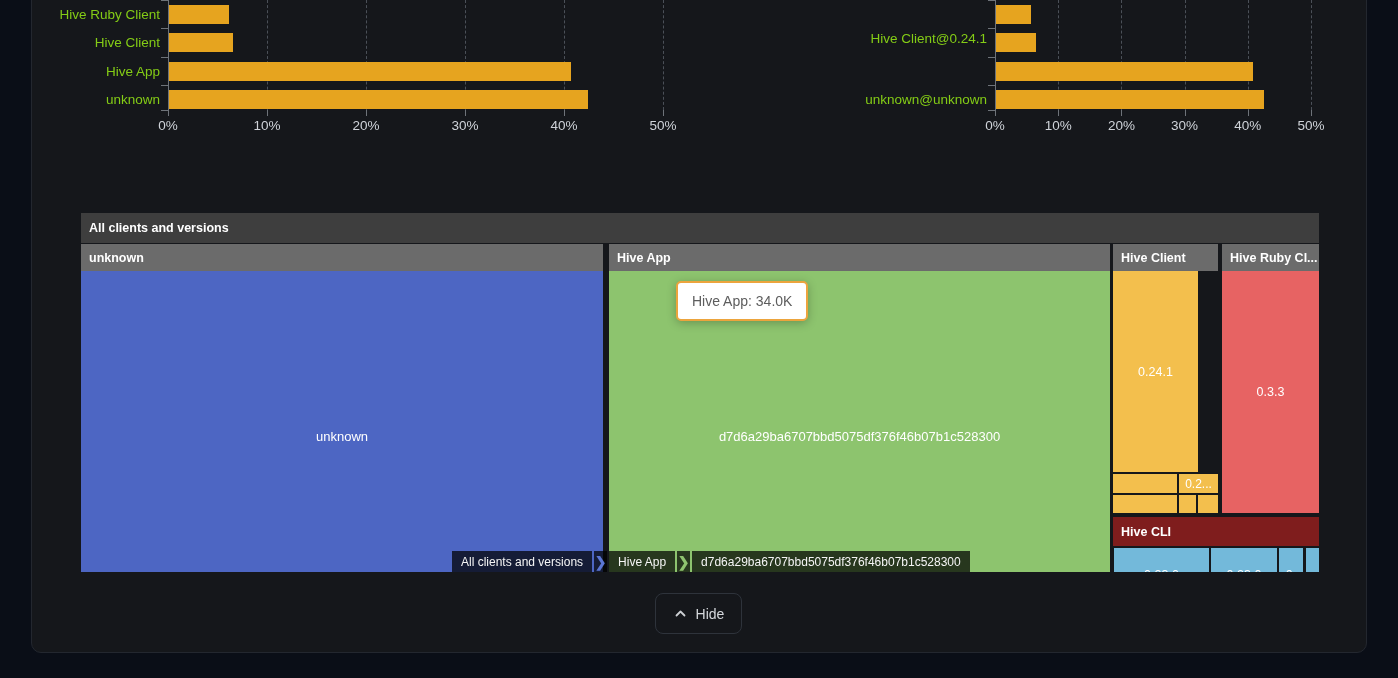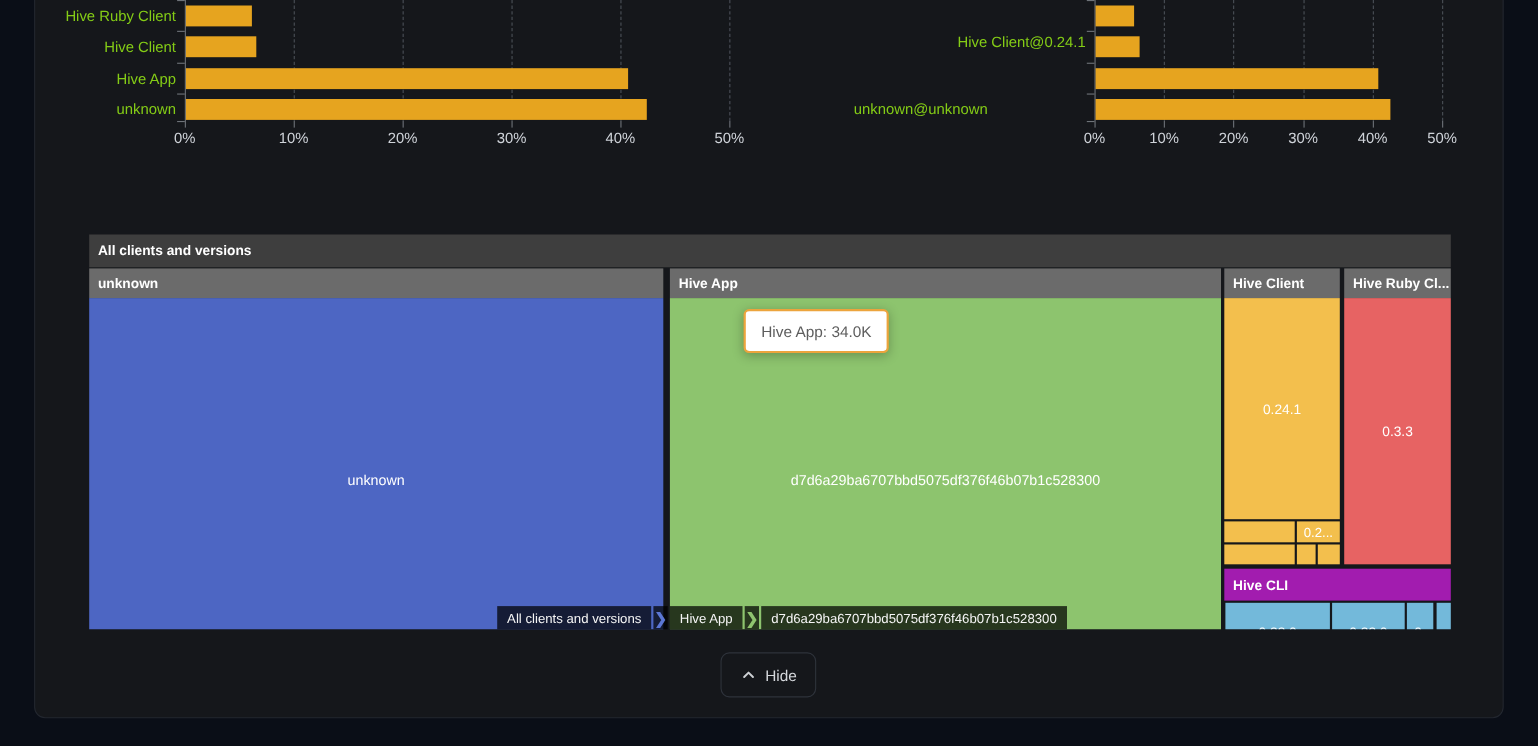--- a/index.html
+++ b/index.html
@@ -92,43 +92,43 @@
         <div class="catstub" style="top: 0px;"></div>
         <div class="catstub" style="top: 28px;"></div>
         <div class="catstub" style="top: 57px;"></div>
         <div class="catstub" style="top: 85px;"></div>
         <div class="catstub" style="top: 110px;"></div>
         <div class="bar" style="top: 5px; height: 19px; width: 34.76px; background: rgb(230, 164, 31);"></div>
         <div class="cat-label" style="top: 5px; left: -308px; width: 300px; margin-top: 24px;">Hive Client@0.24.1</div>
         <div class="bar" style="top: 33px; height: 19px; width: 40.448px; background: rgb(230, 164, 31);"></div>
         <div class="bar" style="top: 62px; height: 19px; width: 257.224px; background: rgb(230, 164, 31);"></div>
         <div class="bar" style="top: 90px; height: 19px; width: 267.968px; background: rgb(230, 164, 31);"></div>
-        <div class="cat-label" style="top: 90px; left: -308px; width: 300px; text-align: center;">unknown@unknown</div>
+        <div class="cat-label" style="top: 90px; left: -308px; width: 300px;">unknown@unknown</div>
         <div class="tick-label" style="left: -30px;">0%</div>
         <div class="tick-label" style="left: 33.2px;">10%</div>
         <div class="tick-label" style="left: 96.4px;">20%</div>
         <div class="tick-label" style="left: 159.6px;">30%</div>
         <div class="tick-label" style="left: 222.8px;">40%</div>
         <div class="tick-label" style="left: 286px;">50%</div>
       </div>
     </div>
   <div class="treemap" id="treemap">
       <div class="tm-header" style="left: 0px; top: 0px; width: 1238px; height: 30px; background: rgb(62, 62, 62);">All clients and versions</div>
       <div class="tm-header" style="left: 0px; top: 31px; width: 522px; height: 27px; background: rgb(107, 107, 107);">unknown</div>
       <div class="tm-header" style="left: 528px; top: 31px; width: 501px; height: 27px; background: rgb(107, 107, 107);">Hive App</div>
       <div class="tm-header" style="left: 1032px; top: 31px; width: 105px; height: 27px; background: rgb(107, 107, 107);">Hive Client</div>
       <div class="tm-header" style="left: 1141px; top: 31px; width: 97px; height: 27px; background: rgb(107, 107, 107);">Hive Ruby Cl...</div>
-      <div class="tm-header" style="left: 1032px; top: 304px; width: 206px; height: 29px; background: #a21caf;">Hive CLI</div>
+      <div class="tm-header" style="left: 1032px; top: 304px; width: 206px; height: 29px; background: #7f1d1d;">Hive CLI</div>
       <div class="tm-cell" style="left: 0px; top: 58px; width: 522px; height: 330px; background: rgb(77, 102, 195); font-size: 13px;">
         <span>unknown</span>
       </div>
       <div class="tm-cell" style="left: 528px; top: 58px; width: 501px; height: 330px; background: rgb(141, 196, 110); font-size: 13px;">
         <span>d7d6a29ba6707bbd5075df376f46b07b1c528300</span>
       </div>
-      <div class="tm-cell" style="left: 1032px; top: 58px; width: 105px; height: 201px; background: rgb(243, 191, 77); font-size: 12.5px;">
+      <div class="tm-cell" style="left: 1032px; top: 58px; width: 85px; height: 201px; background: rgb(243, 191, 77); font-size: 12.5px;">
         <span>0.24.1</span>
       </div>
       <div class="tm-cell" style="left: 1032px; top: 261px; width: 64px; height: 19px; background: rgb(243, 191, 77); font-size: 12.5px;"></div>
       <div class="tm-cell" style="left: 1098px; top: 261px; width: 39px; height: 19px; background: rgb(243, 191, 77); font-size: 12px;">
         <span>0.2...</span>
       </div>
       <div class="tm-cell" style="left: 1032px; top: 282px; width: 64px; height: 18px; background: rgb(243, 191, 77); font-size: 12.5px;"></div>
       <div class="tm-cell" style="left: 1098px; top: 282px; width: 17px; height: 18px; background: rgb(243, 191, 77); font-size: 12.5px;"></div>
       <div class="tm-cell" style="left: 1117px; top: 282px; width: 20px; height: 18px; background: rgb(243, 191, 77); font-size: 12.5px;"></div>
       <div class="tm-cell" style="left: 1141px; top: 58px; width: 97px; height: 242px; background: rgb(231, 99, 99); font-size: 12.5px;">

